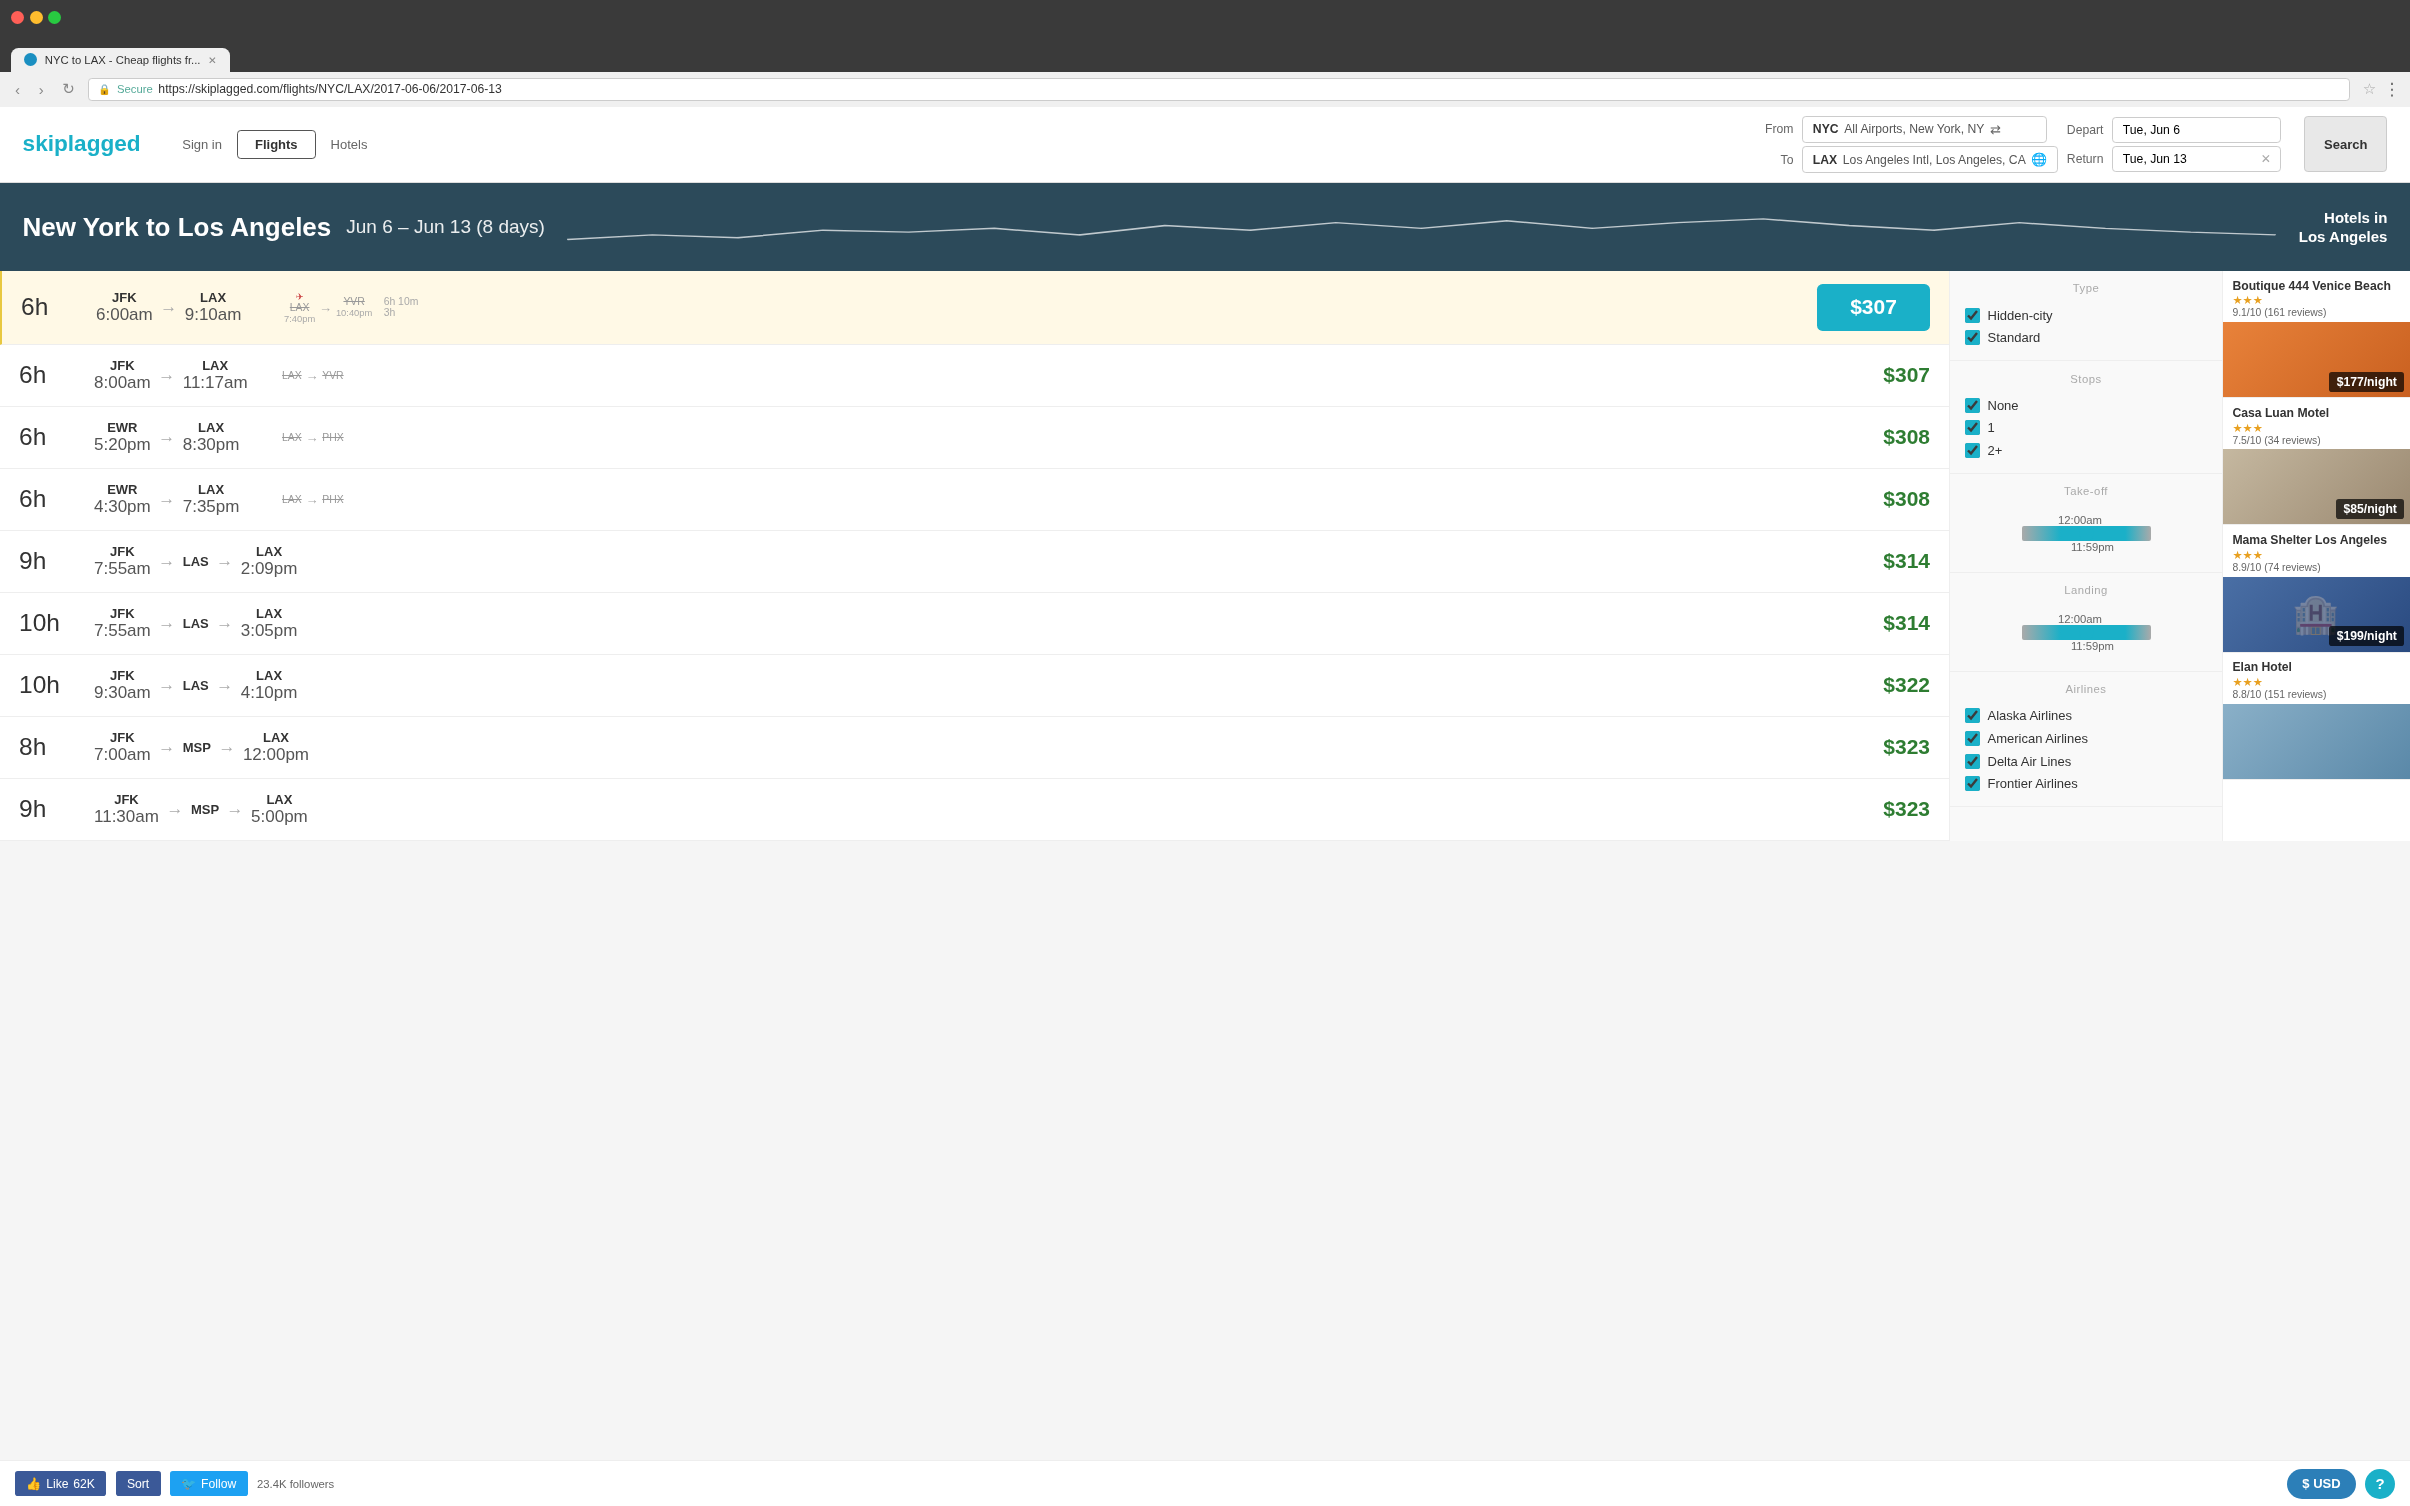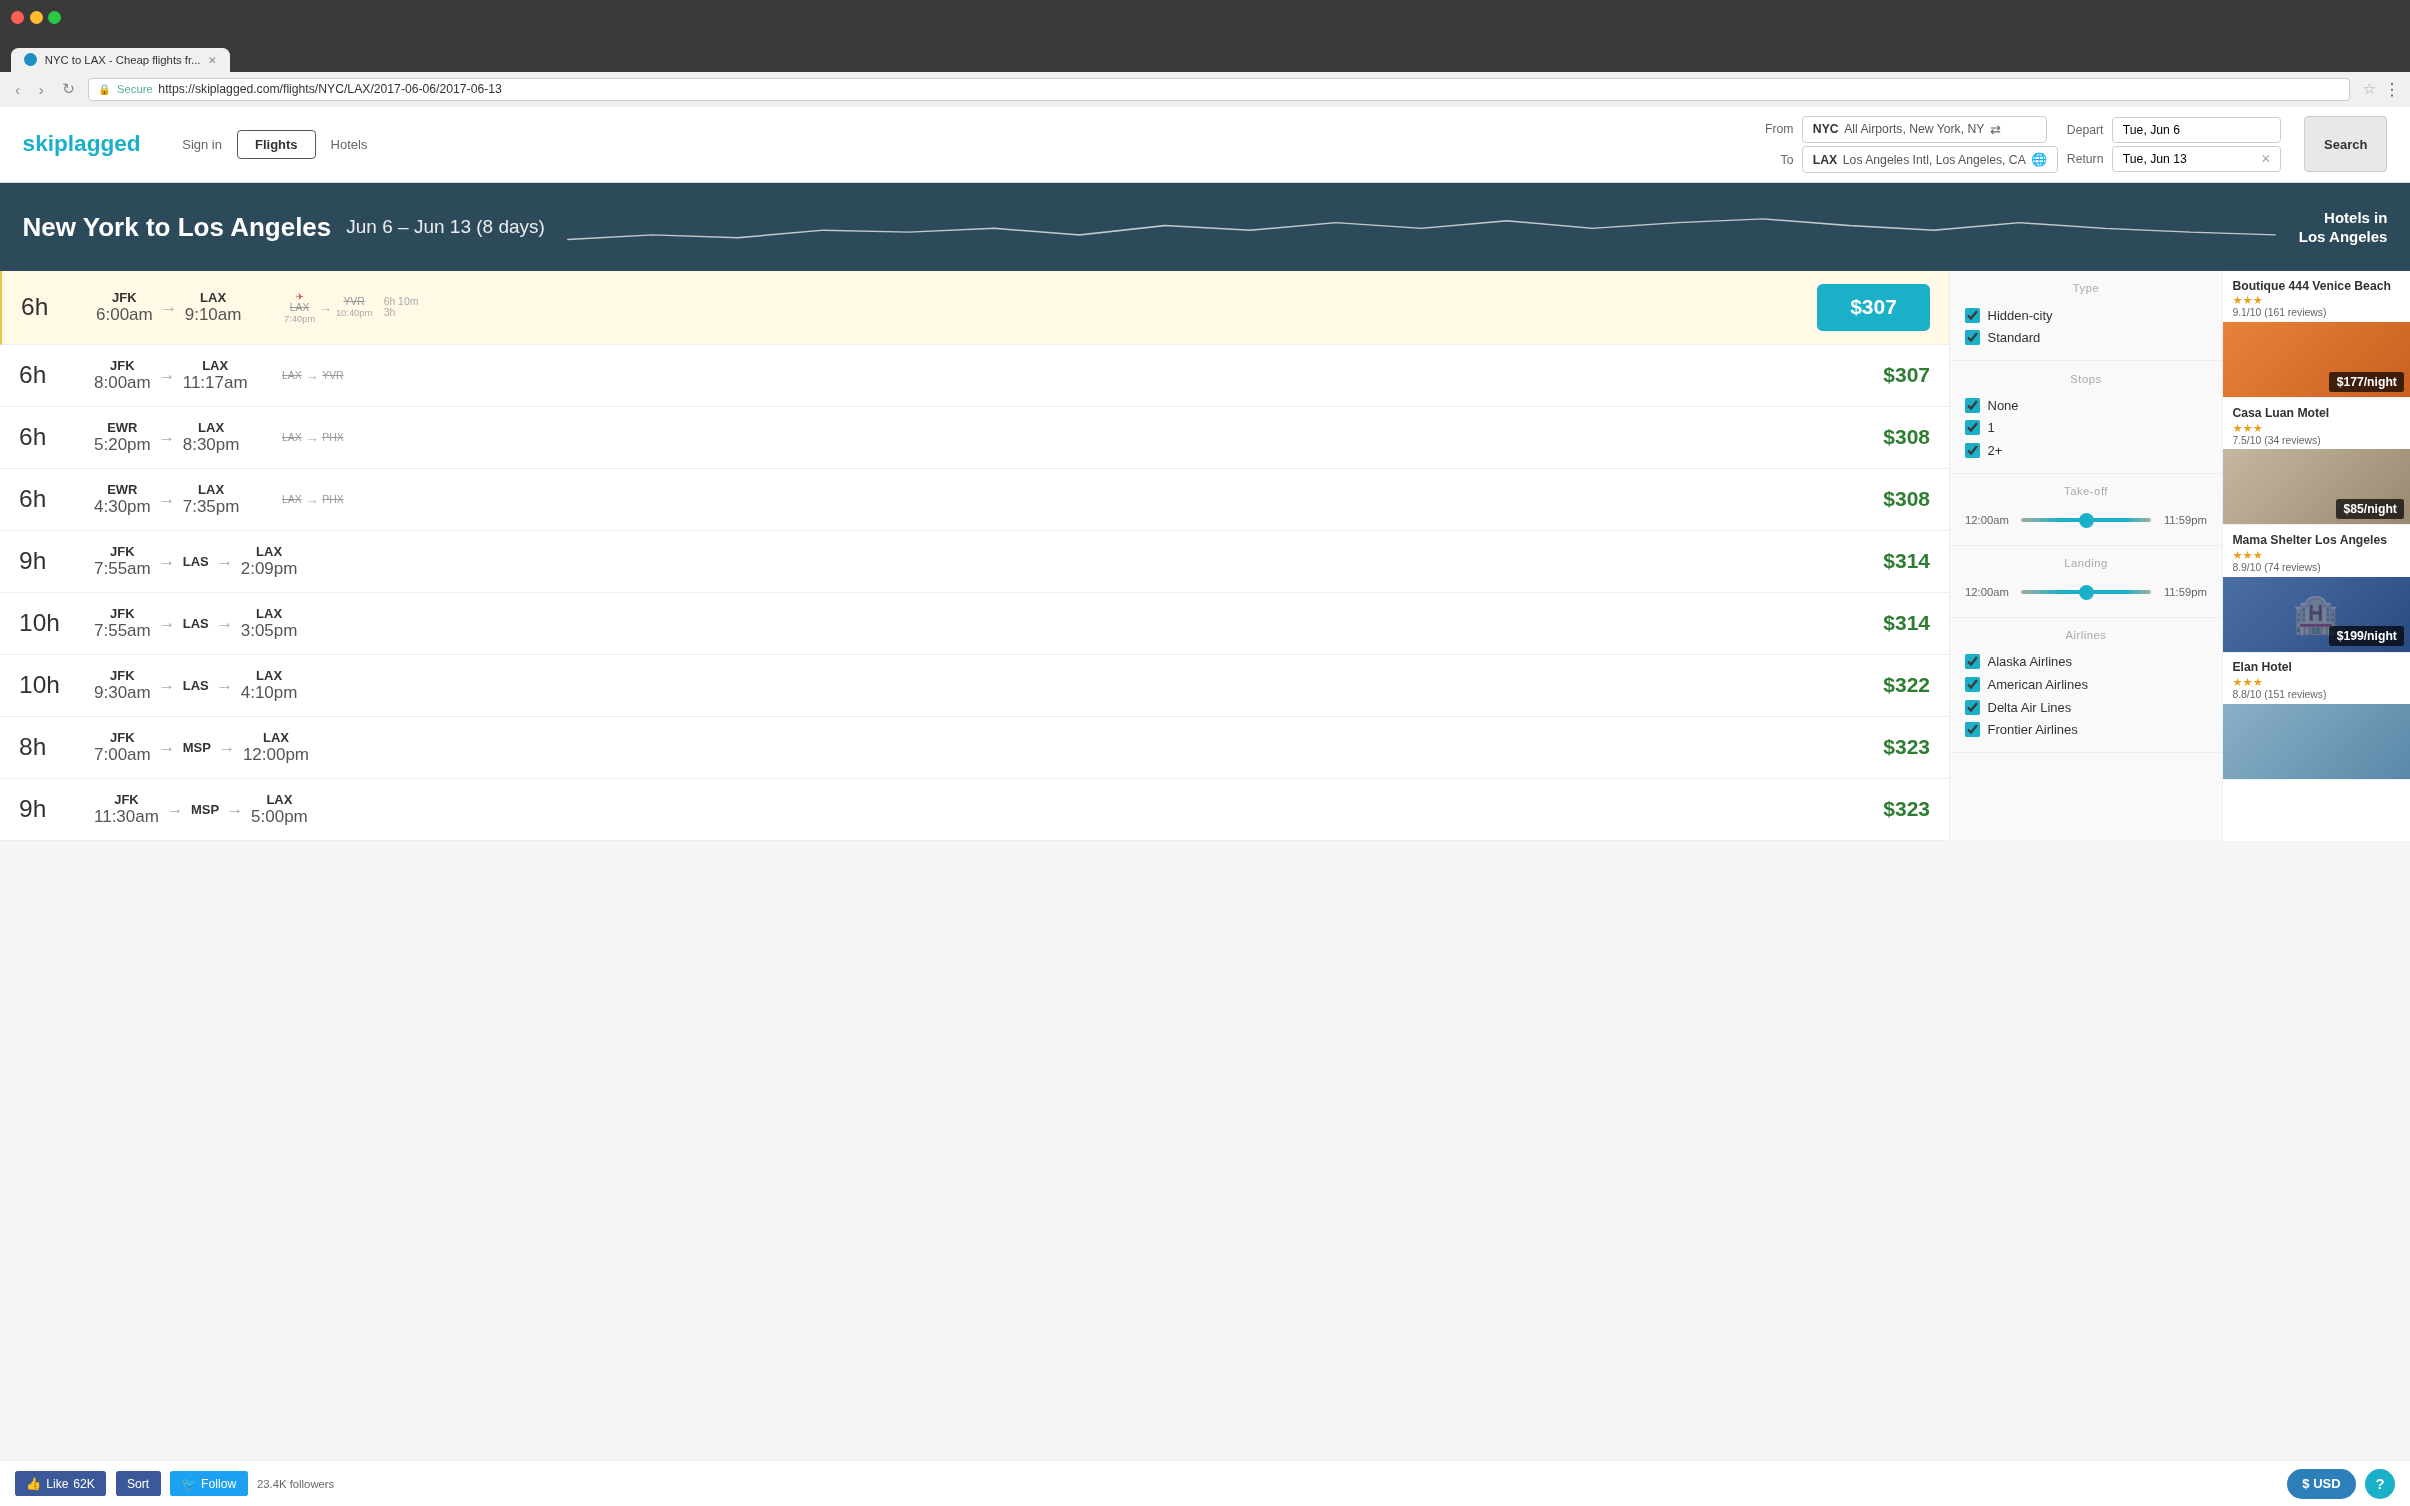--- a/index.html
+++ b/index.html
@@ -83,21 +83,21 @@
     .sort-btn { flex: 1; padding: 9.4px; text-align: center; font-size: 13px; font-weight: 600; cursor: pointer; border: none; }
     .sort-btn.active { background: #2c4a5a; color: white; }
     .sort-btn.inactive { background: white; color: #333; }
 
     .filter-section { padding: 11.3px 15px; border-bottom: 0.9px solid #eee; }
     .filter-section-label { color: #aaa; font-size: 11.3px; text-align: center; margin-bottom: 9.4px; letter-spacing: 0.5px; }
     .filter-option { display: flex; align-items: center; gap: 7.5px; padding: 3.8px 0; cursor: pointer; }
     .filter-checkbox { width: 15px; height: 15px; accent-color: #1ab0c8; cursor: pointer; }
     .filter-option-label { font-size: 13px; color: #333; }
 
-    .slider-row { display: flex; align-items: center; gap: 0; padding: 7.5px 0; }
+    .slider-row { display: flex; align-items: center; gap: 0; padding: 7.5px 0; flex-direction: column; }
     .slider-label { font-size: 11.3px; color: #666; min-width: 56px; }
     .slider-label.right { min-width: 56px; text-align: right; }
     .time-slider { flex: 1; -webkit-appearance: none; height: 3.8px; background: linear-gradient(to right, #aaa 0%, #1ab0c8 30%, #1ab0c8 80%, #aaa 100%); border-radius: 1.9px; outline: none; }
     .time-slider::-webkit-slider-thumb { -webkit-appearance: none; width: 15px; height: 15px; border-radius: 50%; background: #1ab0c8; cursor: pointer; }
 
     
     .hotels-panel { width: 188px; background: white; border-left: 0.9px solid #eee; }
     .hotel-card { border-bottom: 0.9px solid #eee; cursor: pointer; }
     .hotel-name { font-size: 12.2px; font-weight: 600; color: #333; padding: 7.5px 9.4px 1.9px; }
     .hotel-stars { color: #e8a020; font-size: 11.3px; padding: 0 9.4px; }

